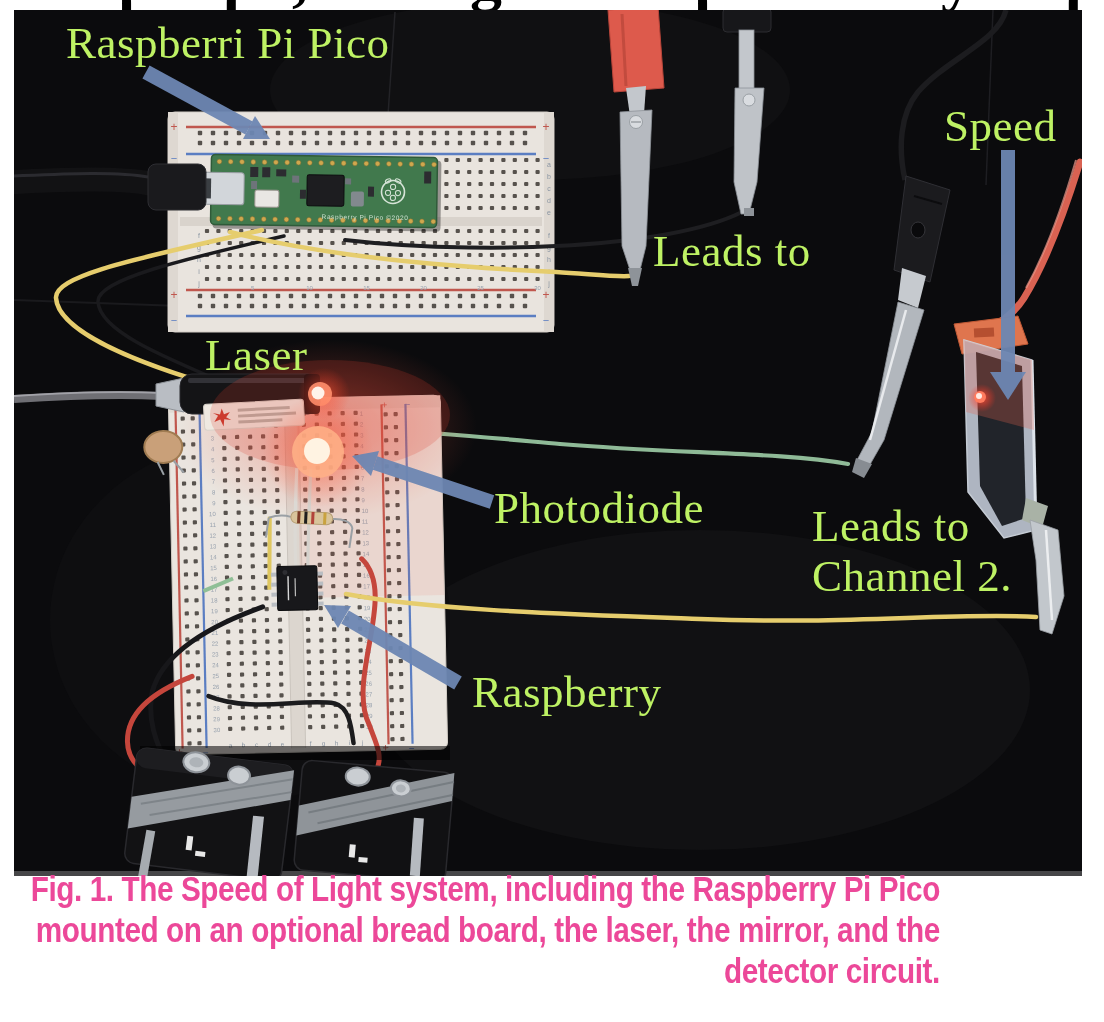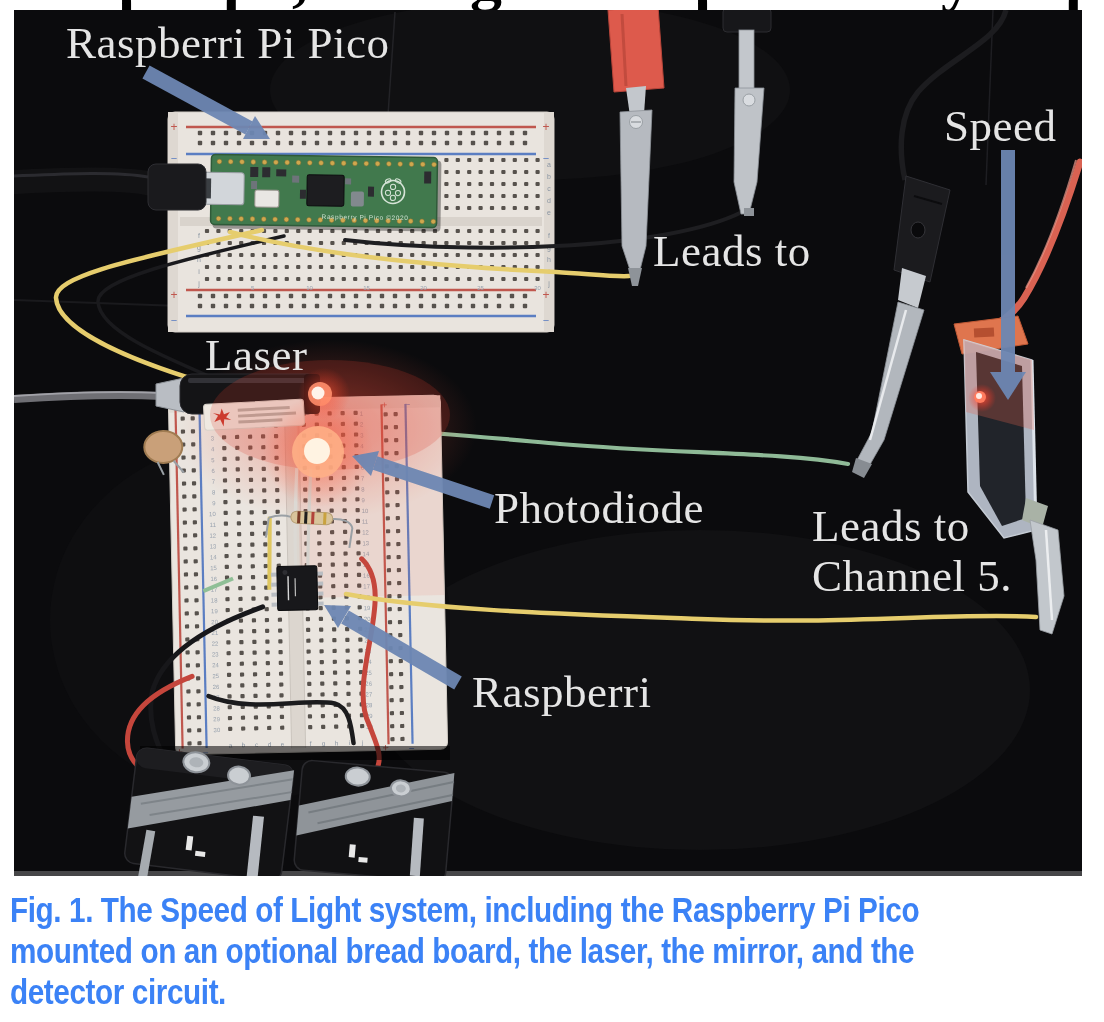--- a/index.html
+++ b/index.html
@@ -2,24 +2,24 @@
 <html><head>
 <meta charset="utf-8">
 <style>
   html,body{margin:0;padding:0;background:#ffffff;}
   .page{position:relative;width:1104px;height:1022px;background:#fff;overflow:hidden;
         font-family:"Liberation Serif",serif;}
   .cropline{position:absolute;left:0;top:0;width:1104px;height:10px;overflow:hidden;}
   .cropline span{position:absolute;top:-59px;font:700 64px "Liberation Serif",serif;color:#000;}
   .photo{position:absolute;left:14px;top:10px;width:1068px;height:866px;background:#0b0b0d;overflow:hidden;}
   .photo svg{position:absolute;left:0;top:0;}
-  .lbl{position:absolute;color:#e5e5e5;font:400 45px/50px "Liberation Serif",serif;
+  .lbl{position:absolute;color:#bef264;font:400 45px/50px "Liberation Serif",serif;
        white-space:nowrap;letter-spacing:.5px;}
-  .caption{position:absolute;left:10px;top:889px;width:1094px;color:#3b82f6;
-           font:700 35px/41px "Liberation Sans",sans-serif;letter-spacing:-.5px;}
+  .caption{position:absolute;left:10px;top:868px;width:1094px;color:#ec4899;
+           font:700 35px/41px "Liberation Sans",sans-serif;letter-spacing:-.5px;text-align:right;}
   .caption div{white-space:nowrap;transform:scaleX(.85);transform-origin:left;}
 </style>
 </head>
 <body>
 
 <div class="page">
 
   <div class="cropline">
     <span style="left:118px">p</span>
     <span style="left:204px">q</span>
@@ -1152,23 +1152,23 @@
 
   <div class="lbl" style="left:52px;top:8px">Raspberri Pi Pico</div>
   <div class="lbl" style="left:930px;top:91px">Speed</div>
   <div class="lbl" style="left:639px;top:216px">
     <div>Leads to</div>
   </div>
   <div class="lbl" style="left:480px;top:473px">Photodiode</div>
   <div class="lbl" style="left:191px;top:320px">Laser</div>
   <div class="lbl" style="left:798px;top:491px">
     <div>Leads to</div>
-    <div>Channel 5.</div>
+    <div>Channel 2.</div>
   </div>
-  <div class="lbl" style="left:458px;top:657px">Raspberri</div>
+  <div class="lbl" style="left:458px;top:657px">Raspberry</div>
   </div>
 
   <div class="caption">
     <div>Fig. 1. The Speed of Light system, including the Raspberry Pi Pico</div>
     <div>mounted on an optional bread board, the laser, the mirror, and the</div>
     <div>detector circuit.</div>
   </div>
 </div>
 
 </body></html>

